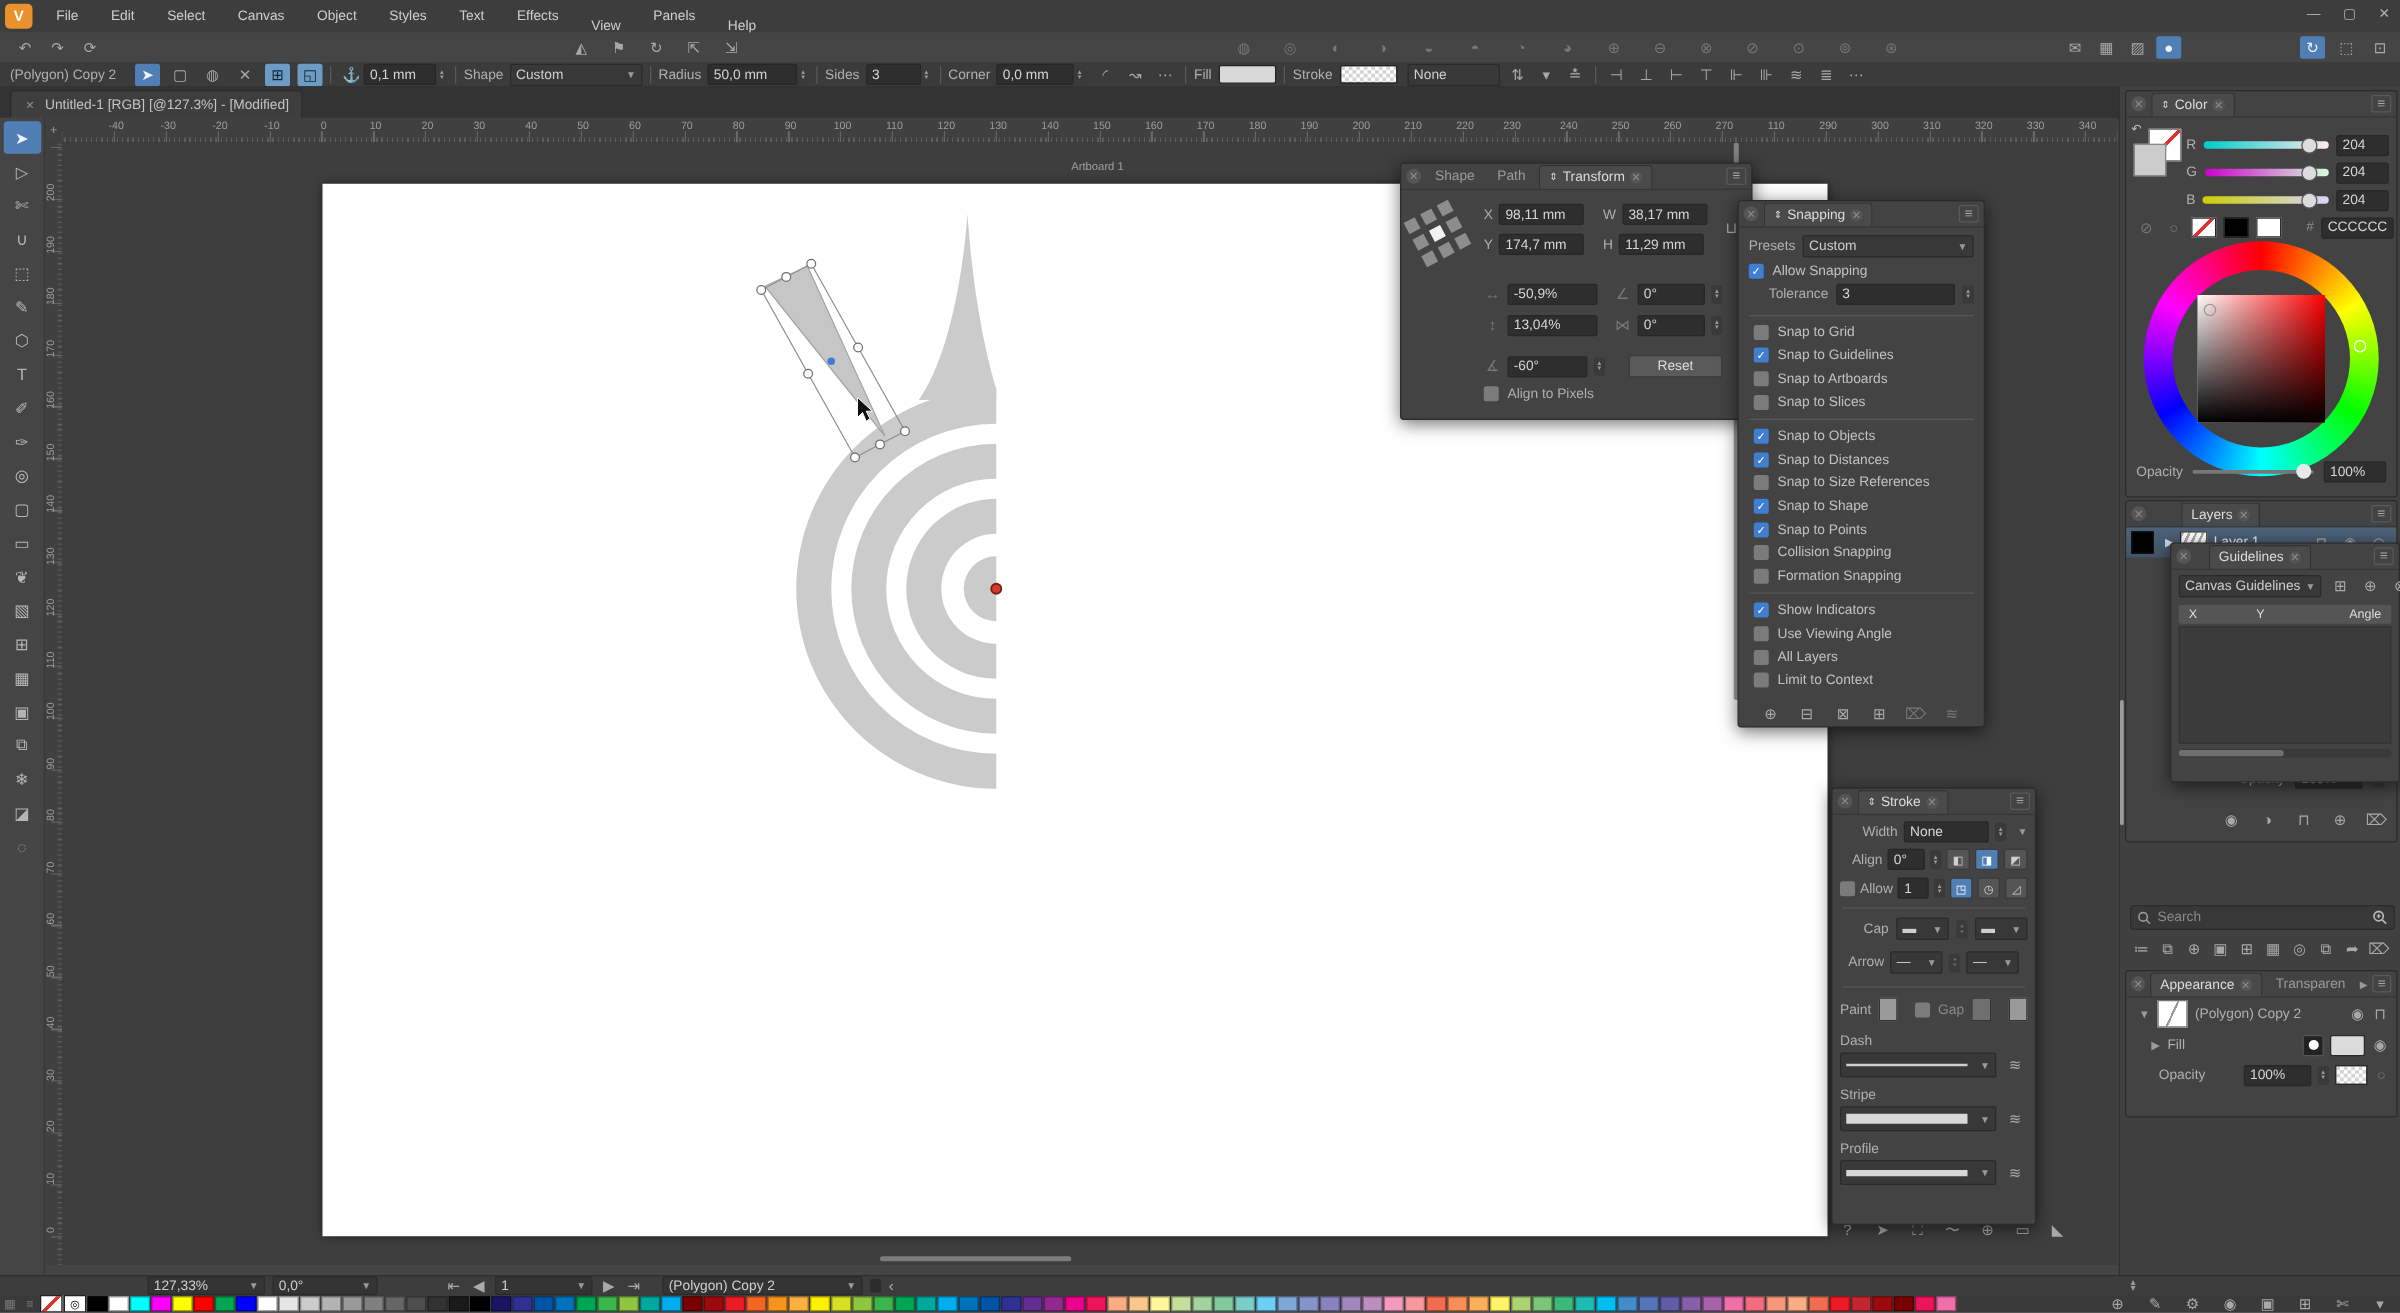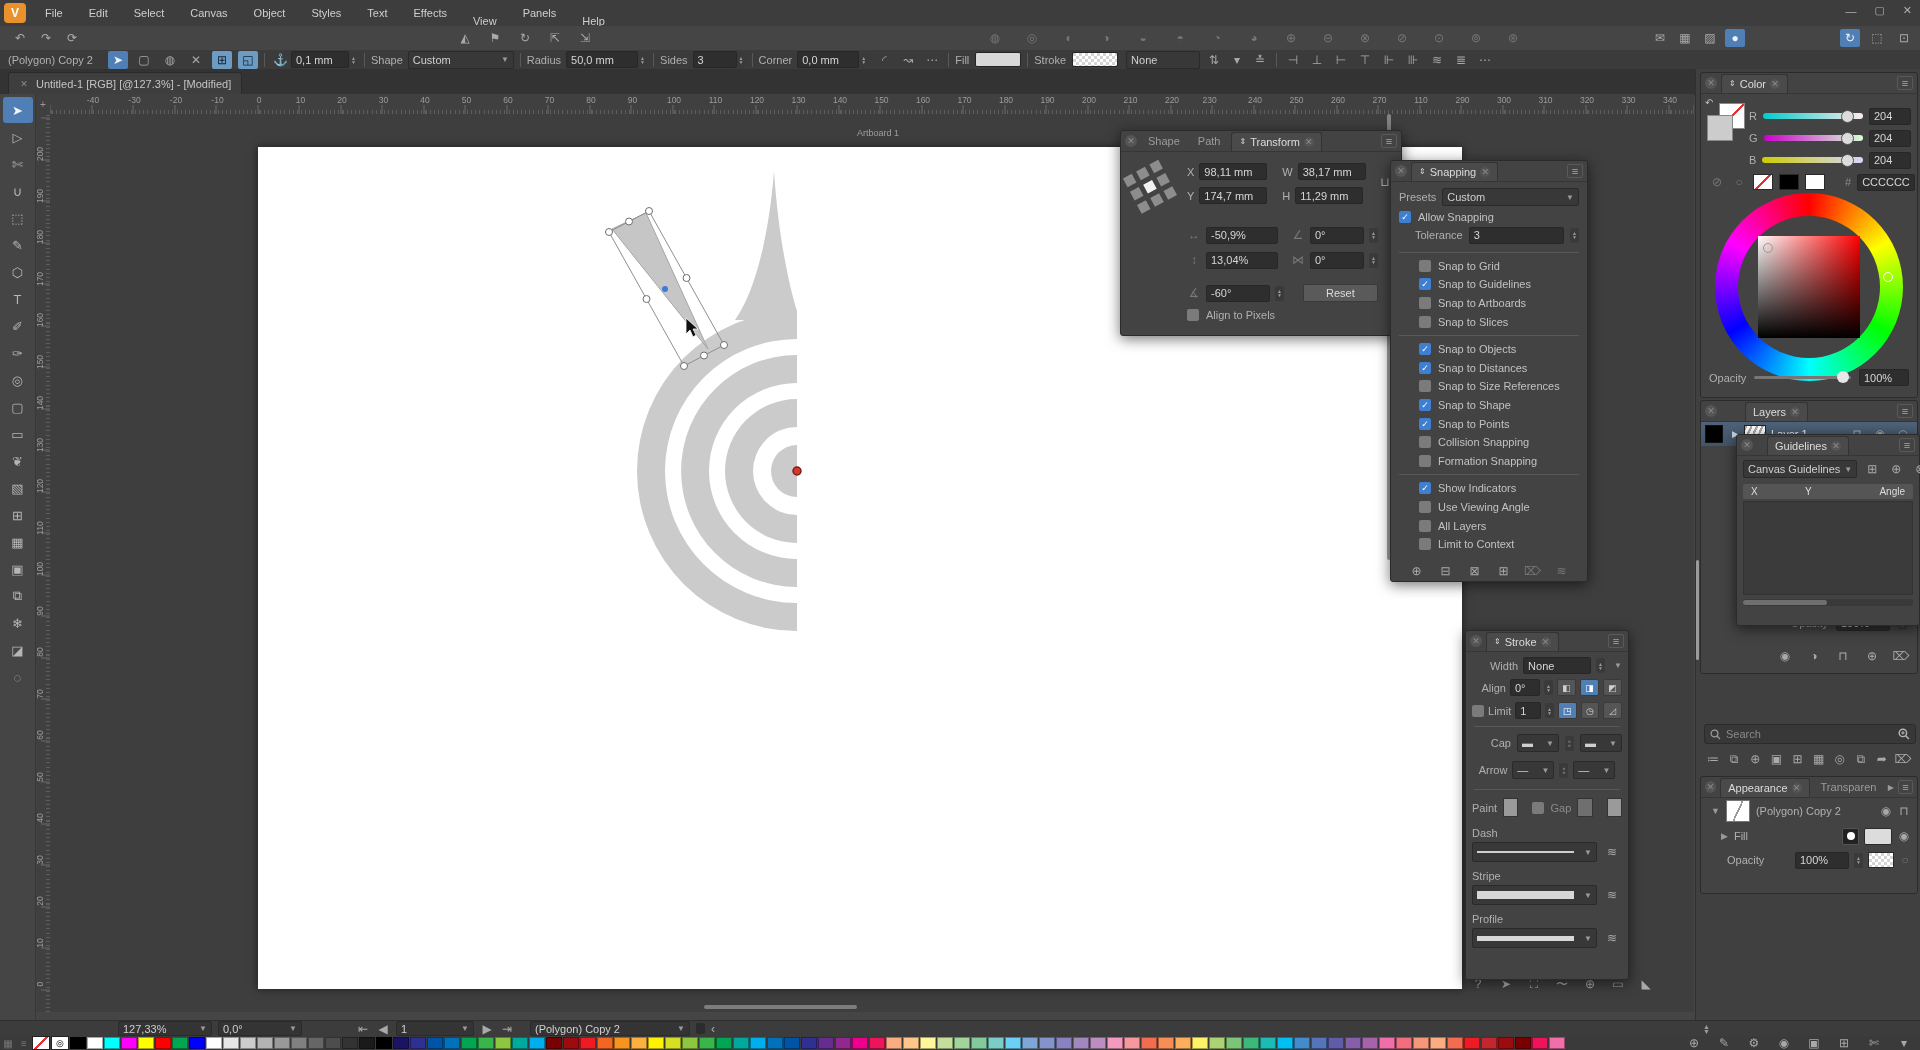--- a/index.html
+++ b/index.html
@@ -28,21 +28,21 @@
   .ptab{display:flex;align-items:center;gap:4px;background:#4a4a4a;border:1px solid #333;
         border-bottom:none;border-radius:3px 3px 0 0;height:18px;padding:0 7px;color:#dcdcdc;}
   .ptab.in{background:transparent;border:none;color:#9b9b9b;}
   .x{color:#8b8b8b;font-size:9px;width:12px;height:12px;border-radius:50%;background:#555;
      display:inline-flex;align-items:center;justify-content:center;}
   .ham{margin-left:auto;color:#a9a9a9;font-size:11px;border:1px solid #5a5a5a;border-radius:2px;
        width:14px;height:12px;display:inline-flex;align-items:center;justify-content:center;}
   .cb{width:12px;height:12px;border-radius:2px;background:#7b7b7b;display:inline-flex;align-items:center;
       justify-content:center;color:#fff;font-size:9px;flex:0 0 auto;}
   .cb.on{background:#3e7fd2;}
-  .snr{display:flex;align-items:center;gap:7px;height:18.6px;padding-left:28px;}
+  .snr{display:flex;align-items:center;gap:7px;height:18.6px;padding-left:12px;}
   .snr .cl{color:#c2c2c2;}
   .gsep{height:1px;background:#585858;margin:4px 8px;}
   .tool{width:30px;height:26px;display:flex;align-items:center;justify-content:center;color:#b5b5b5;
         font-size:13px;border-radius:3px;margin:1px auto;}
   .tool.sel{background:#4f7fb5;color:#f2f6fb;}
   .rlbl{position:absolute;color:#9c9c9c;font-size:8.5px;}
   .swp{width:16px;height:12px;border:1px solid #2a2a2a;flex:0 0 auto;}
   .btn3{width:17px;height:15px;background:#555;border:1px solid #3a3a3a;border-radius:2px;
         display:inline-flex;align-items:center;justify-content:center;color:#cfcfcf;font-size:9px;}
   .btn3.on{background:#4f7fb5;color:#fff;}
@@ -761,21 +761,21 @@
       <span class="st">
           <span>▲</span>
           <span>▼</span>
         </span>
       <span class="btn3">◧</span>
       <span class="btn3 on">◨</span>
       <span class="btn3">◩</span>
     </div>
     <div class="r" style="padding:3px 6px;gap:4px;justify-content:flex-end;">
       <span class="cb"></span>
-      <span class="lb">Limit</span>
+      <span class="lb">Allow</span>
       <span class="fld" style="width:16px;">1</span>
       <span class="st">
           <span>▲</span>
           <span>▼</span>
         </span>
       <span class="btn3 on">◳</span>
       <span class="btn3">◷</span>
       <span class="btn3">◿</span>
     </div>
     <div class="gsep"></div>

